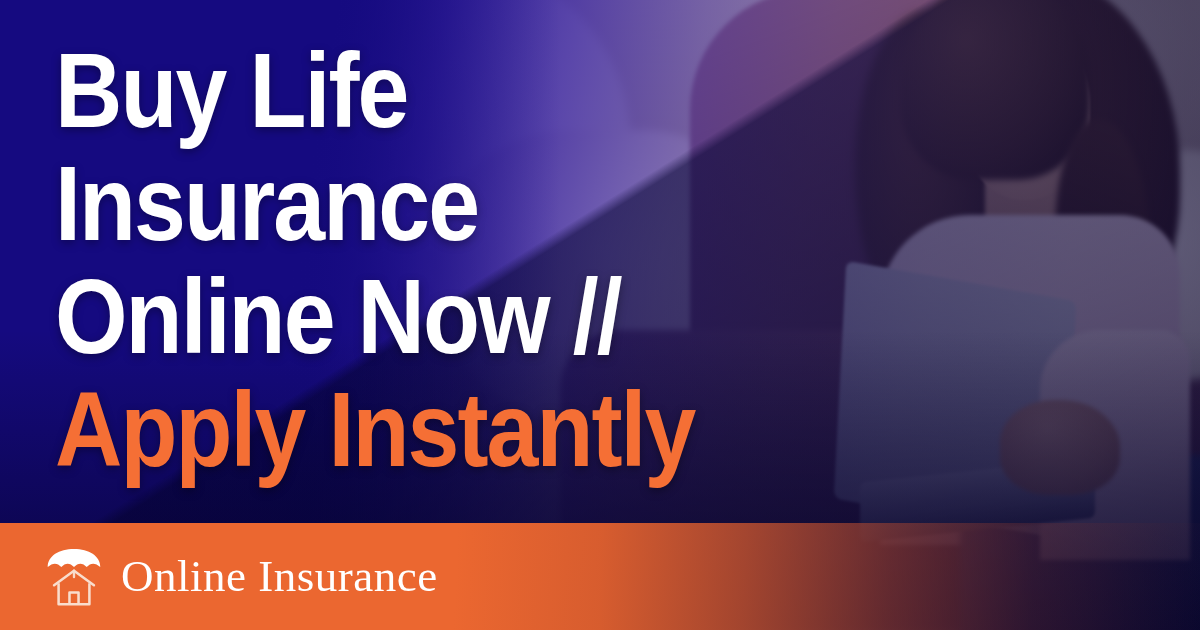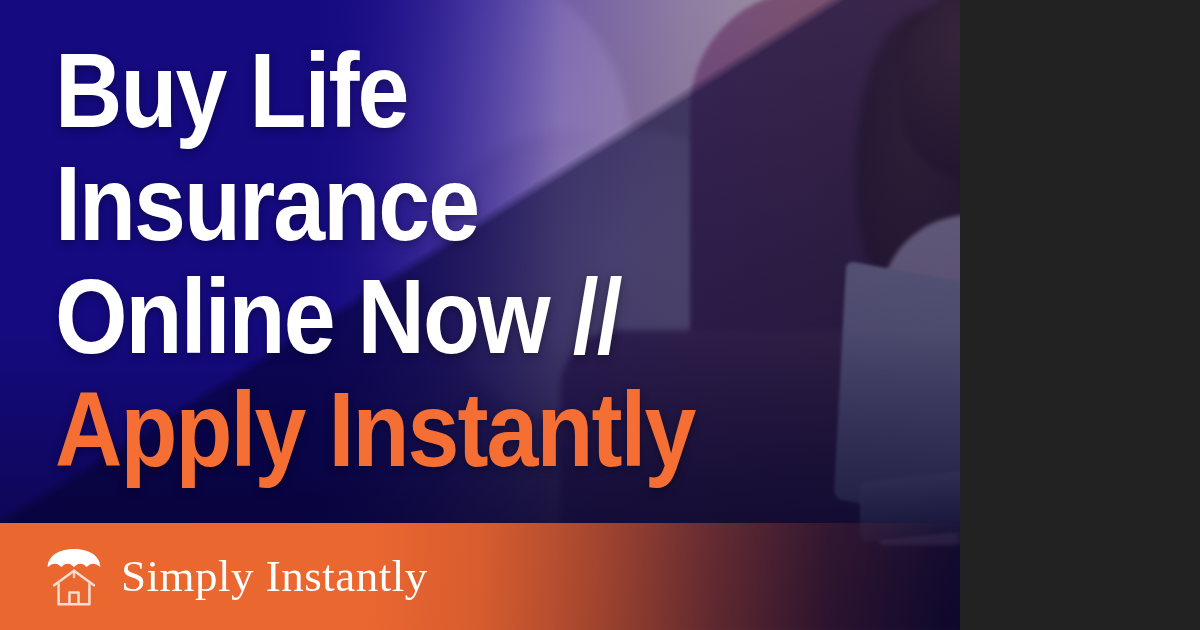--- a/index.html
+++ b/index.html
@@ -2,21 +2,21 @@
 <html><head>
 <meta charset="utf-8">
 <style>
   html, body {
     margin: 0;
     padding: 0;
     background: #222;
   }
   #banner {
     position: relative;
-    width: 960px;
+    width: 1200px;
     height: 630px;
     overflow: hidden;
     background: #701a75;
     font-family: "Liberation Sans", sans-serif;
   }
 
   
   .photo {
     position: absolute;
     inset: 0;
@@ -343,16 +343,16 @@
 
   <div class="footer-bar"></div>
   <div class="footer-inner">
     <svg class="logo-mark" viewBox="0 0 64 66">
       <path d="M3 22 C3 9.5 15.5 2 32 2 C48.5 2 61 9.5 61 22 C55.5 17 50.5 17 46 22 C41.5 17 36.5 17 32 22 C27.5 17 22.5 17 18 22 C13.5 17 8.5 17 3 22 Z" fill="#ffffff"></path>
       <path d="M32 26 L32 33" stroke="#f8d9c8" stroke-width="2.6" fill="none" stroke-linecap="round"></path>
       <path d="M10 42 L32 26 L54 42" stroke="#f9ddcd" stroke-width="2.8" fill="none" stroke-linejoin="round" stroke-linecap="round"></path>
       <path d="M15 40 L15 63 L49 63 L49 40" stroke="#f9ddcd" stroke-width="2.8" fill="none" stroke-linejoin="round"></path>
       <path d="M27 63 L27 50 L37 50 L37 63" stroke="#f9ddcd" stroke-width="2.8" fill="none" stroke-linejoin="round"></path>
     </svg>
-    <span class="brand-name">Simply Instantly</span>
+    <span class="brand-name">Online Insurance</span>
   </div>
 
 </div>
 
 </body></html>

